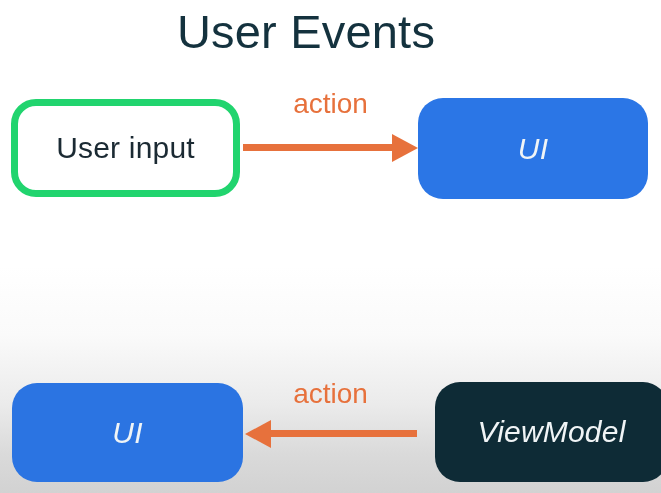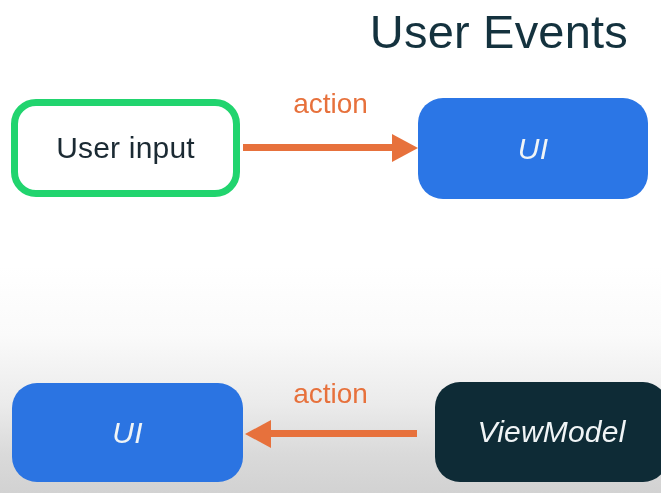--- a/index.html
+++ b/index.html
@@ -13,27 +13,26 @@
     overflow: hidden;
     background: linear-gradient(180deg,
       #ffffff 0%, #ffffff 54%, #fafafa 68%,
       #ebebeb 82%, #dadada 92%, #d2d2d2 100%);
   }
 
   .title {
     position: absolute;
     left: 0;
     width: 612px;
-    text-align: right;
+    text-align: center;
     font-size: 47px;
     line-height: 56px;
     font-weight: 500;
     color: #14323e;
     letter-spacing: 0.2px;
-    margin-left: 16px;
   }
   .t1 { top: 4px; }
   .t2 { top: 288px; }
 
   .node {
     position: absolute;
     display: flex;
     align-items: center;
     justify-content: center;
     border-radius: 25px;

